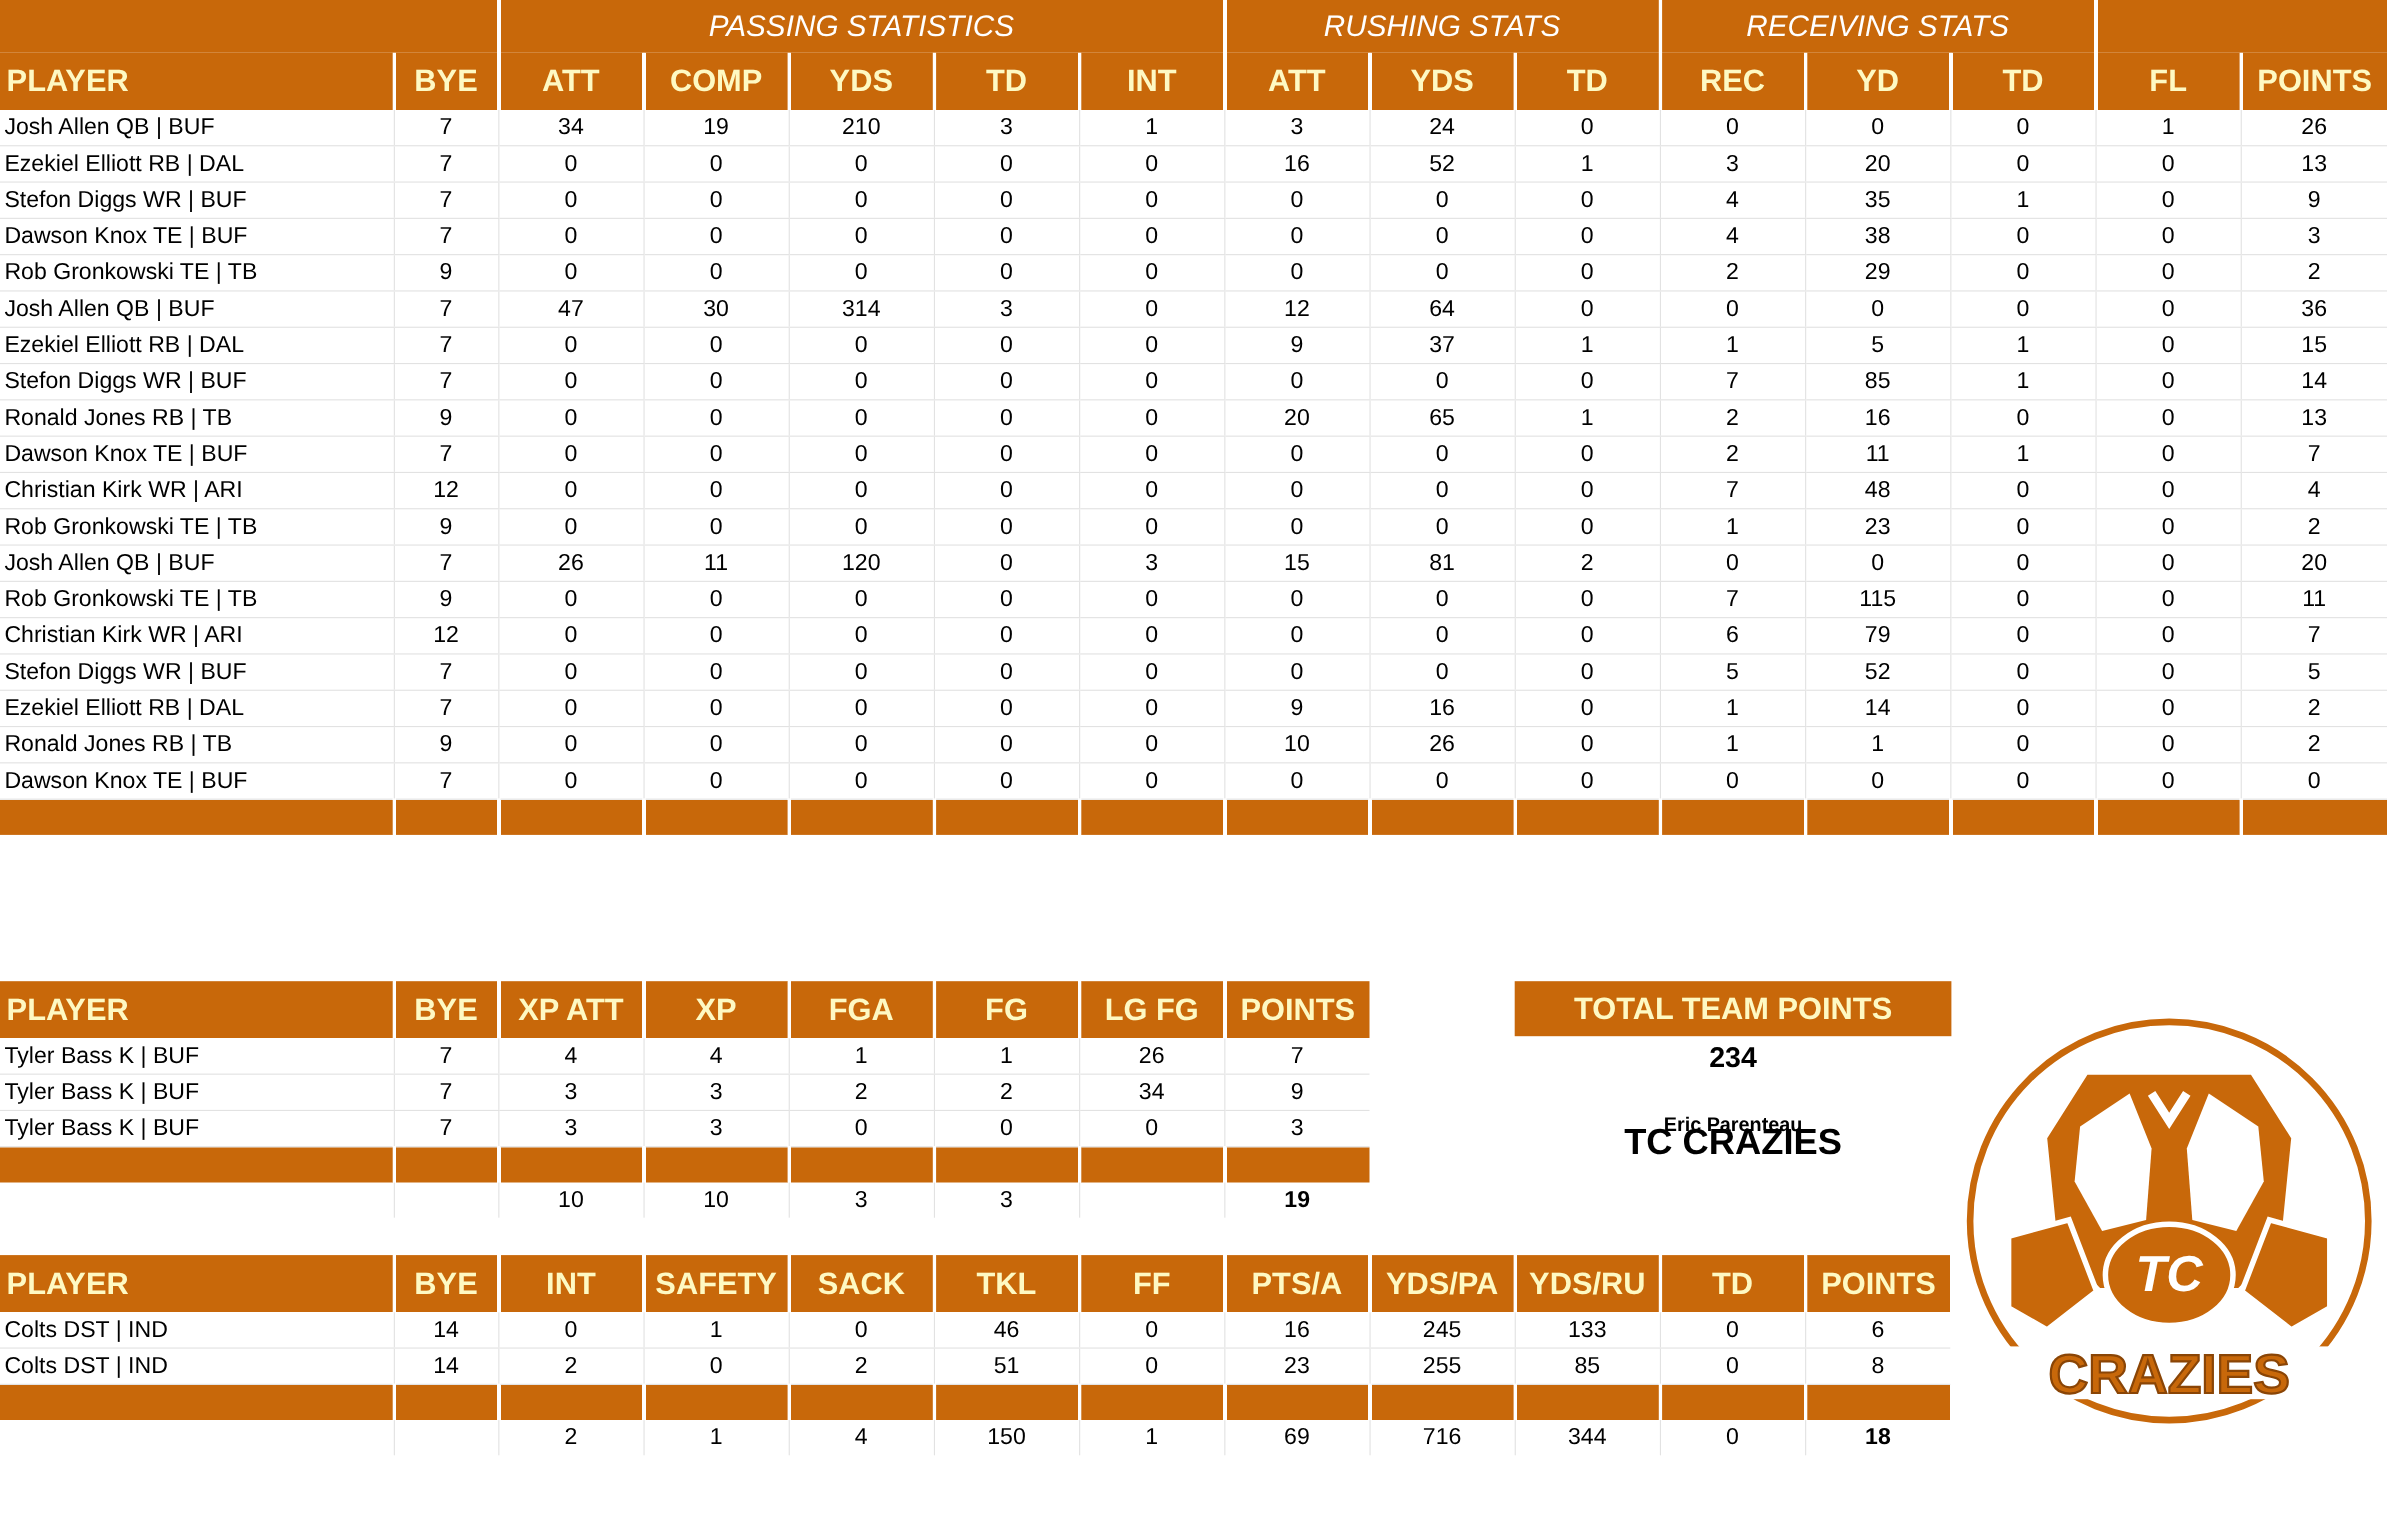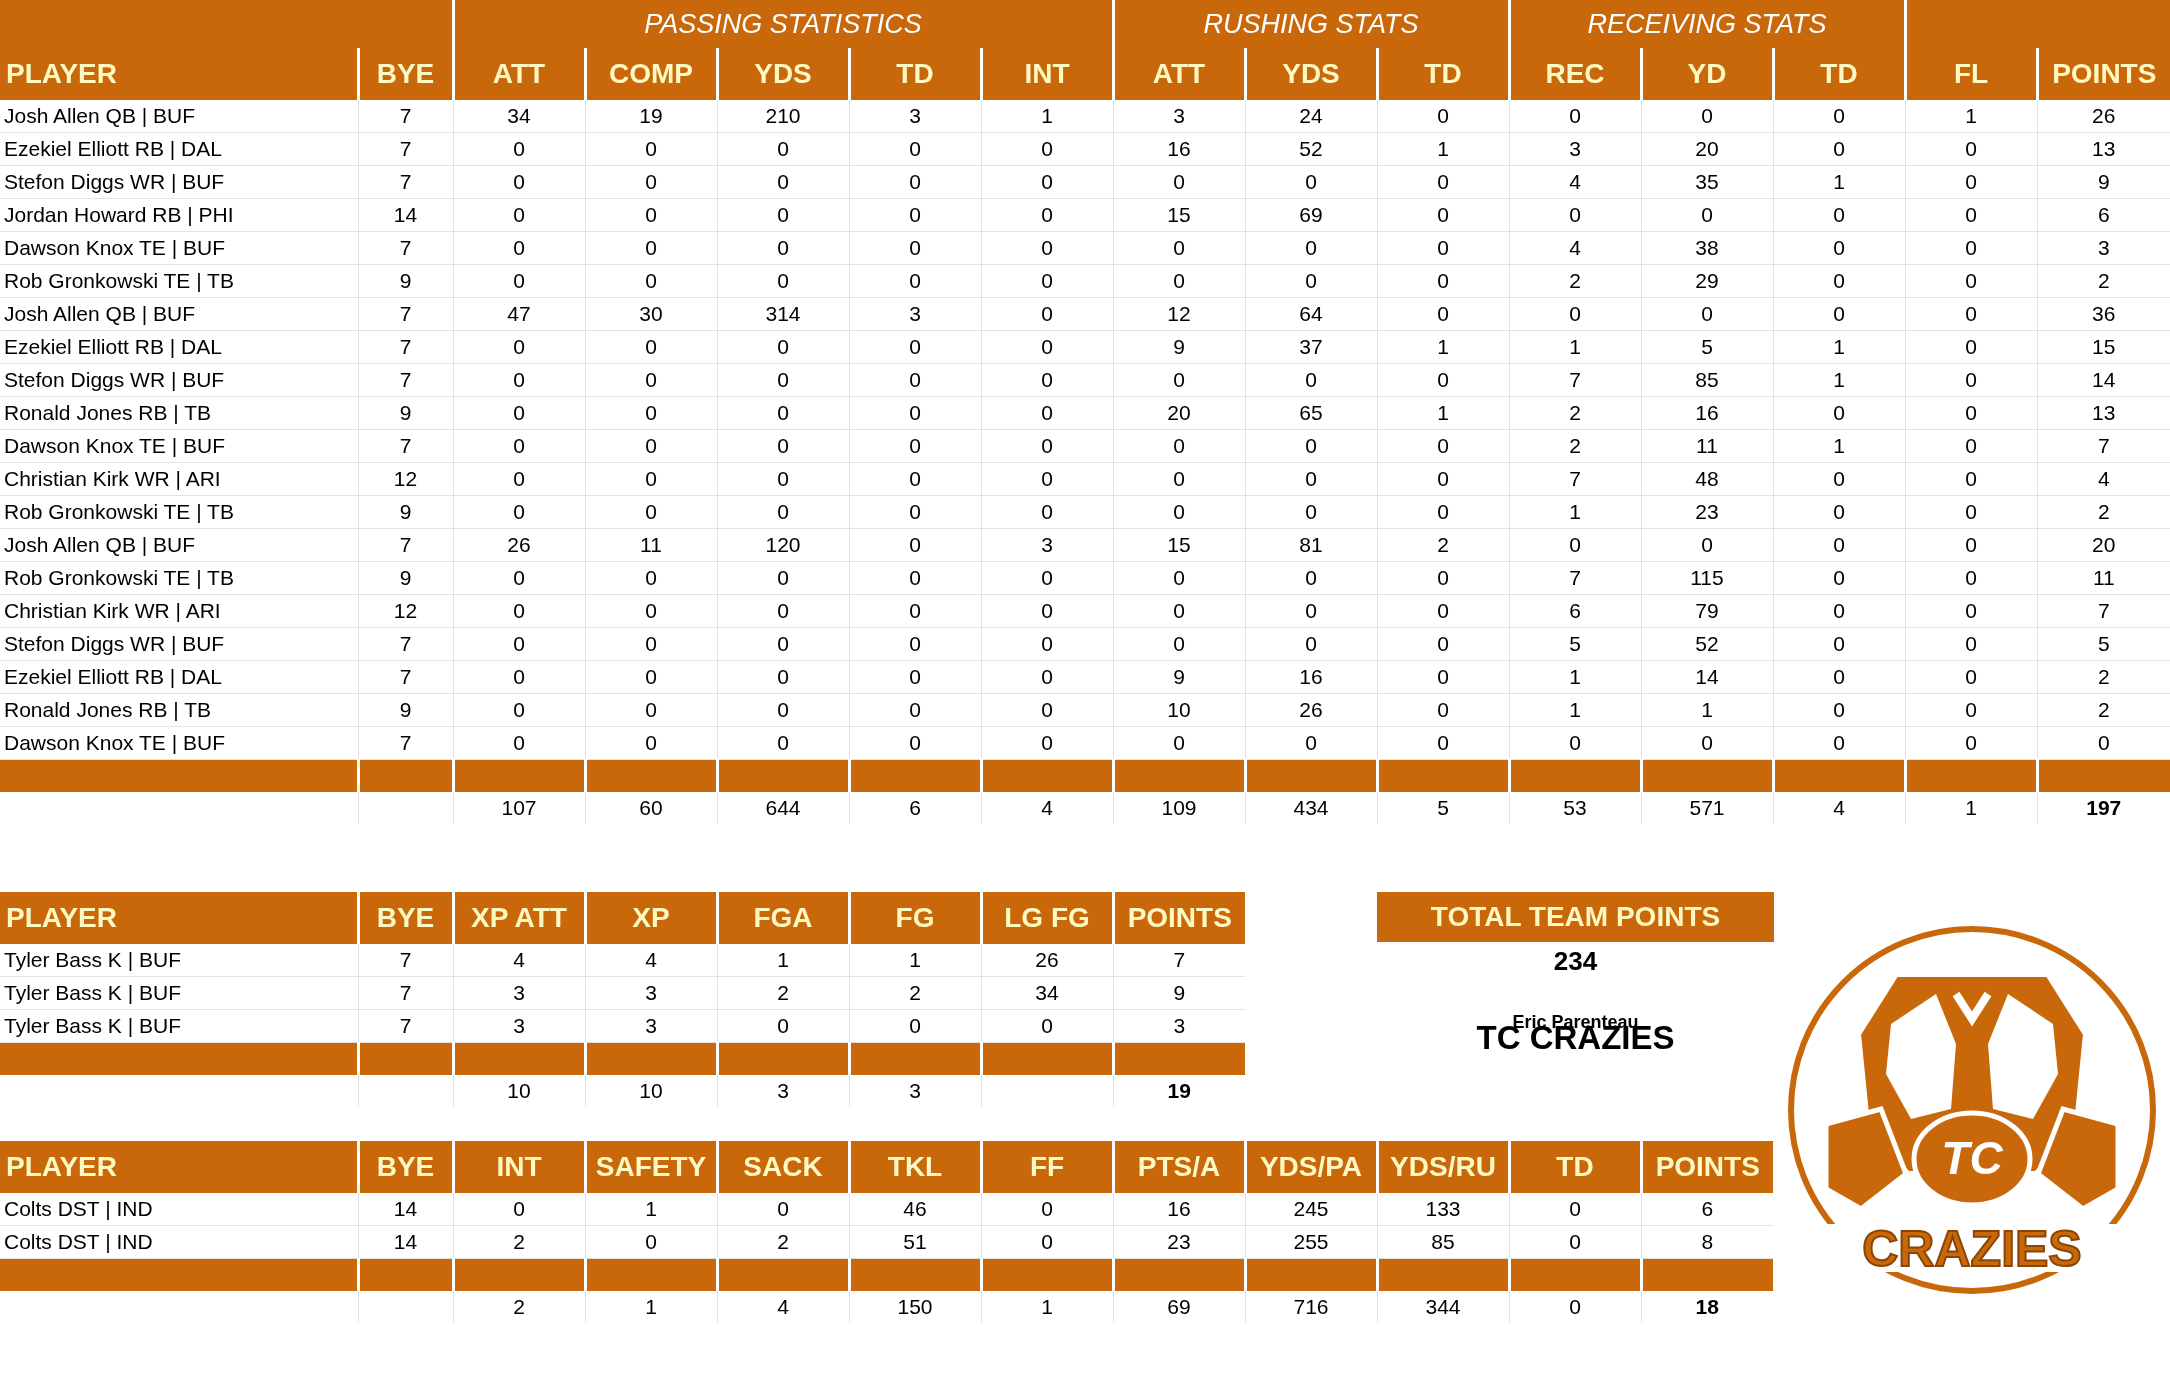--- a/index.html
+++ b/index.html
@@ -113,37 +113,20 @@
         <td>0</td>
         <td>0</td>
         <td>0</td>
         <td>4</td>
         <td>35</td>
         <td>1</td>
         <td>0</td>
         <td>9</td>
       </tr>
       <tr class="row">
-        <td class="name">Jordan Howard RB | PHI</td>
-        <td>14</td>
-        <td>0</td>
-        <td>0</td>
-        <td>0</td>
-        <td>0</td>
-        <td>0</td>
-        <td>15</td>
-        <td>69</td>
-        <td>0</td>
-        <td>0</td>
-        <td>0</td>
-        <td>0</td>
-        <td>0</td>
-        <td>6</td>
-      </tr>
-      <tr class="row">
         <td class="name">Dawson Knox TE | BUF</td>
         <td>7</td>
         <td>0</td>
         <td>0</td>
         <td>0</td>
         <td>0</td>
         <td>0</td>
         <td>0</td>
         <td>0</td>
         <td>0</td>
@@ -417,37 +400,20 @@
         <td></td>
         <td></td>
         <td></td>
         <td></td>
         <td></td>
         <td></td>
         <td></td>
         <td></td>
         <td></td>
         <td></td>
-      </tr>
-      <tr class="tot">
-        <td></td>
-        <td></td>
-        <td>107</td>
-        <td>60</td>
-        <td>644</td>
-        <td>6</td>
-        <td>4</td>
-        <td>109</td>
-        <td>434</td>
-        <td>5</td>
-        <td>53</td>
-        <td>571</td>
-        <td>4</td>
-        <td>1</td>
-        <td class="bold">197</td>
       </tr>
     </tbody>
 </table>
 
 <table class="abs" id="kick" style="left:0;top:892px;width:1245px;">
   <colgroup>
     <col style="width:358px">
       <col style="width:95px">
     <col style="width:132px">
       <col style="width:132px">

